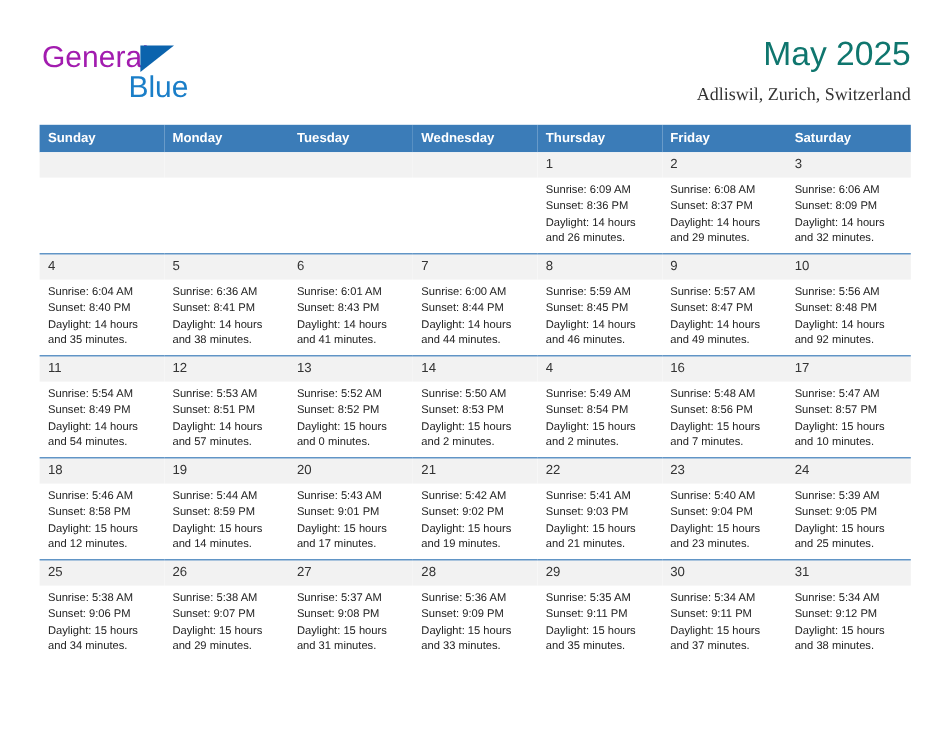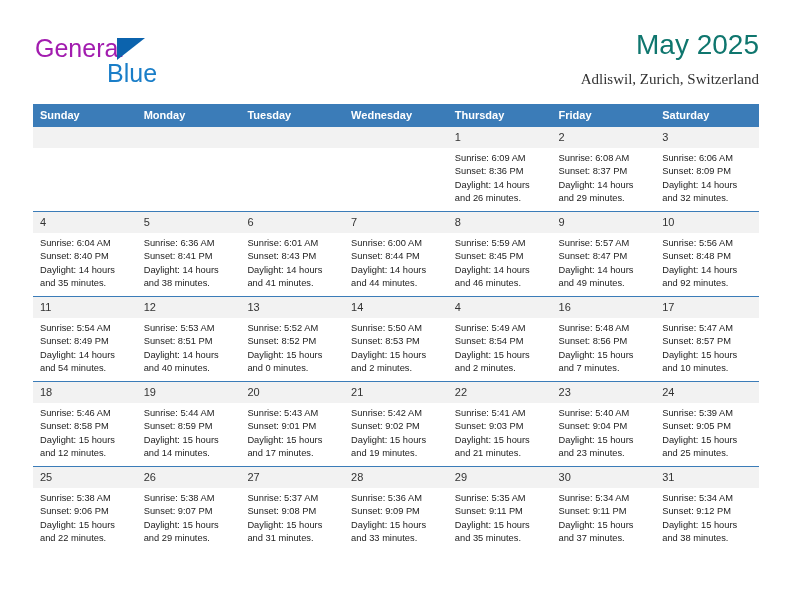--- a/index.html
+++ b/index.html
@@ -289,21 +289,21 @@
               <div>Daylight: 14 hours</div>
               <div>and 54 minutes.</div>
             </div>
           </td>
           <td class="">
             <div class="daynum">12</div>
             <div class="cell-lines">
               <div>Sunrise: 5:53 AM</div>
               <div>Sunset: 8:51 PM</div>
               <div>Daylight: 14 hours</div>
-              <div>and 40 minutes.</div>
+              <div>and 57 minutes.</div>
             </div>
           </td>
           <td class="">
             <div class="daynum">13</div>
             <div class="cell-lines">
               <div>Sunrise: 5:52 AM</div>
               <div>Sunset: 8:52 PM</div>
               <div>Daylight: 15 hours</div>
               <div>and 0 minutes.</div>
             </div>
@@ -410,21 +410,21 @@
             </div>
           </td>
         </tr>
         <tr class="week">
           <td class="">
             <div class="daynum">25</div>
             <div class="cell-lines">
               <div>Sunrise: 5:38 AM</div>
               <div>Sunset: 9:06 PM</div>
               <div>Daylight: 15 hours</div>
-              <div>and 22 minutes.</div>
+              <div>and 34 minutes.</div>
             </div>
           </td>
           <td class="">
             <div class="daynum">26</div>
             <div class="cell-lines">
               <div>Sunrise: 5:38 AM</div>
               <div>Sunset: 9:07 PM</div>
               <div>Daylight: 15 hours</div>
               <div>and 29 minutes.</div>
             </div>

